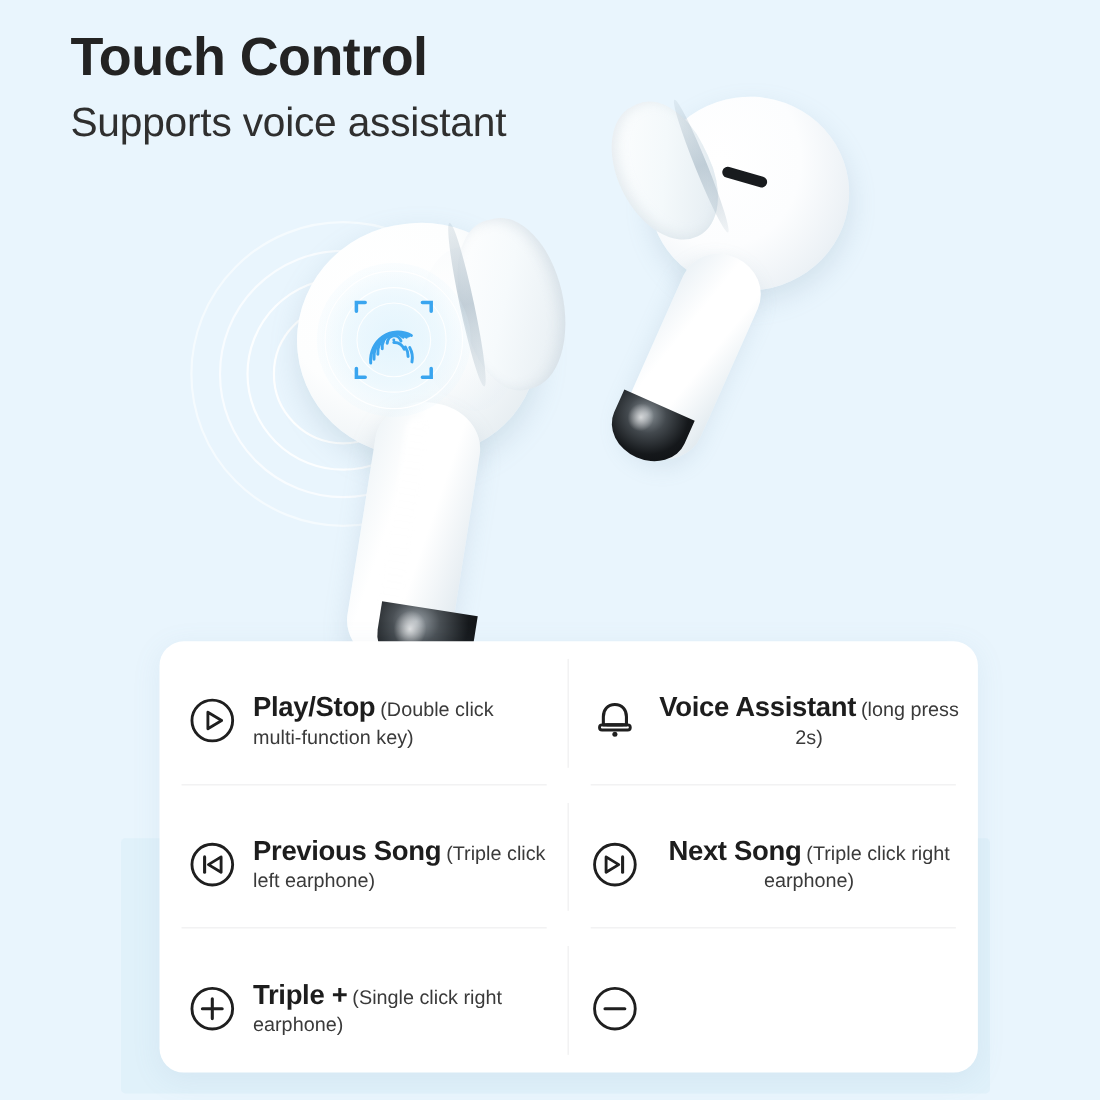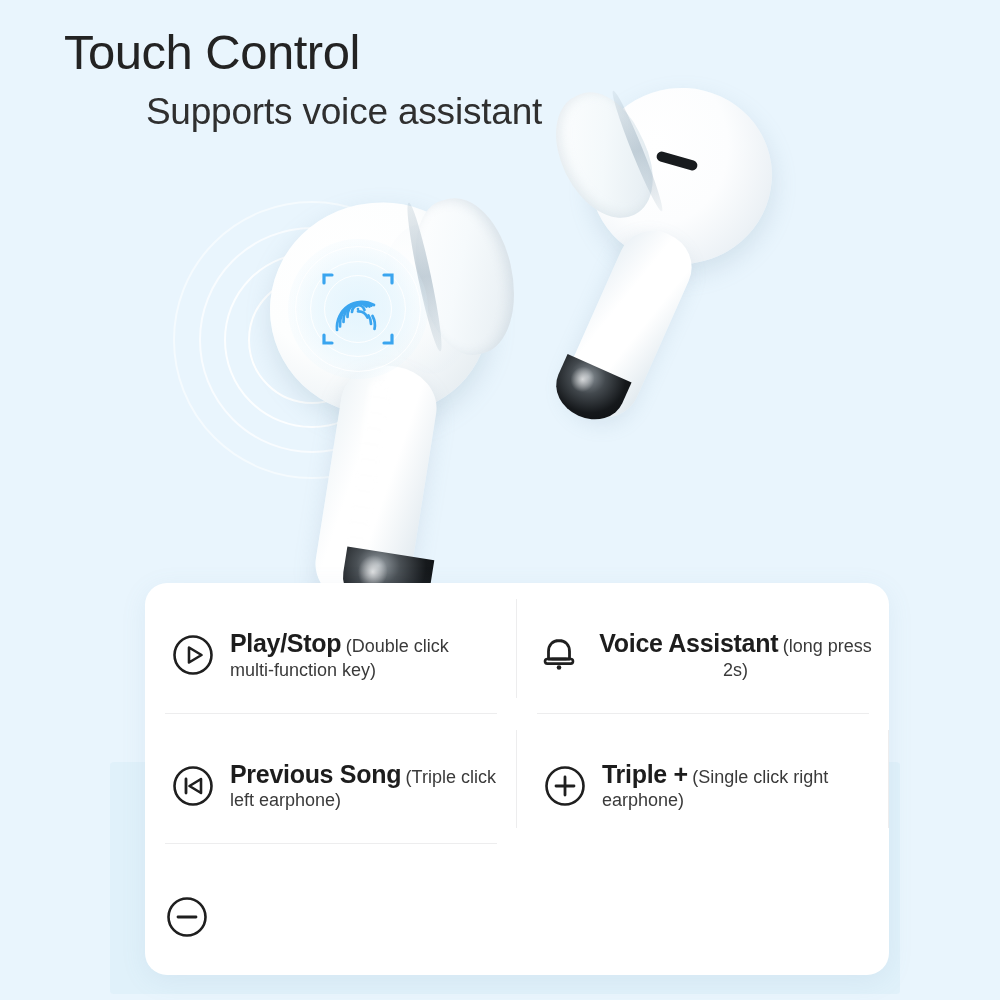--- a/index.html
+++ b/index.html
@@ -27,35 +27,34 @@
 
   
   .headings {
     position: absolute;
     left: 64px;
     top: 26px;
     width: 560px;
   }
   .title {
     font-size: 49px;
-    font-weight: 400;
+    font-weight: 700;
     letter-spacing: -0.5px;
     color: #232323;
     line-height: 1.08;
     white-space: nowrap;
   }
   .subtitle {
     margin-top: 13px;
     font-size: 37px;
     font-weight: 400;
     letter-spacing: -0.2px;
     color: #2f2f2f;
     line-height: 1.1;
     white-space: nowrap;
-    text-align: center;
   }
 
   
   .product-area {
     position: absolute;
     left: 0; top: 0;
     width: 1000px; height: 640px;
     pointer-events: none;
   }
 
@@ -433,20 +432,33 @@
           <path d="M15 15 v14" stroke="#1f1f1f" stroke-width="2.8" stroke-linecap="round"></path>
           <path d="M30 15 L18.5 22 L30 29 Z" fill="none" stroke="#1f1f1f" stroke-width="2.6" stroke-linejoin="round"></path>
         </svg>
       </span>
       <span class="cell-text">
         <span class="cell-title">Previous Song</span>
         <span class="cell-sub">(Triple click left earphone)</span>
       </span>
     </div>
 
+    <div class="cell row-1 col-right">
+      <span class="cell-icon">
+        <svg width="44" height="44" viewBox="0 0 44 44">
+          <circle cx="22" cy="22" r="18.5" fill="none" stroke="#1f1f1f" stroke-width="2.6"></circle>
+          <path d="M14 15 L25.5 22 L14 29 Z" fill="none" stroke="#1f1f1f" stroke-width="2.6" stroke-linejoin="round"></path>
+          <path d="M29 15 v14" stroke="#1f1f1f" stroke-width="2.8" stroke-linecap="round"></path>
+        </svg>
+      </span>
+      <span class="cell-text">
+        <span class="cell-title">Next Song</span>
+        <span class="cell-sub">(Triple click right earphone)</span>
+      </span>
+    </div>
 
     <div class="cell row-2 col-left">
       <span class="cell-icon">
         <svg width="44" height="44" viewBox="0 0 44 44">
           <circle cx="22" cy="22" r="18.5" fill="none" stroke="#1f1f1f" stroke-width="2.6"></circle>
           <path d="M22 13 v18 M13 22 h18" stroke="#1f1f1f" stroke-width="2.8" stroke-linecap="round"></path>
         </svg>
       </span>
       <span class="cell-text">
         <span class="cell-title">Triple +</span>

